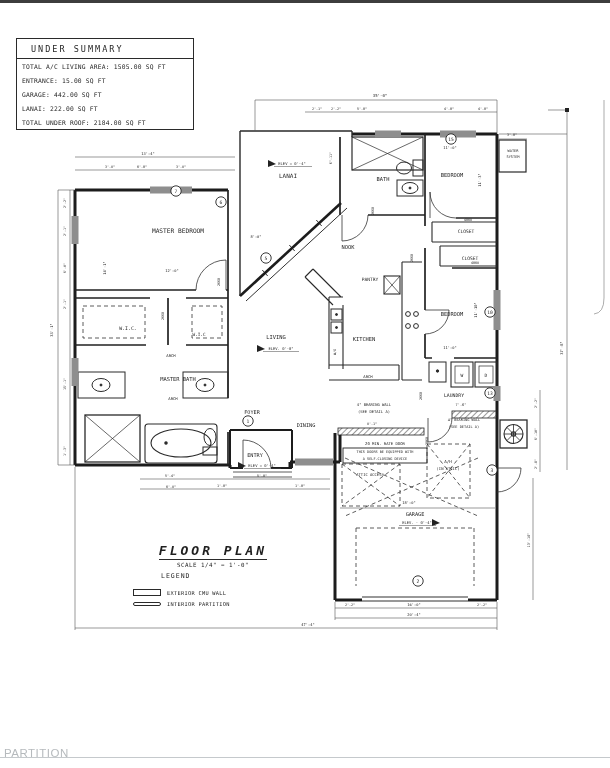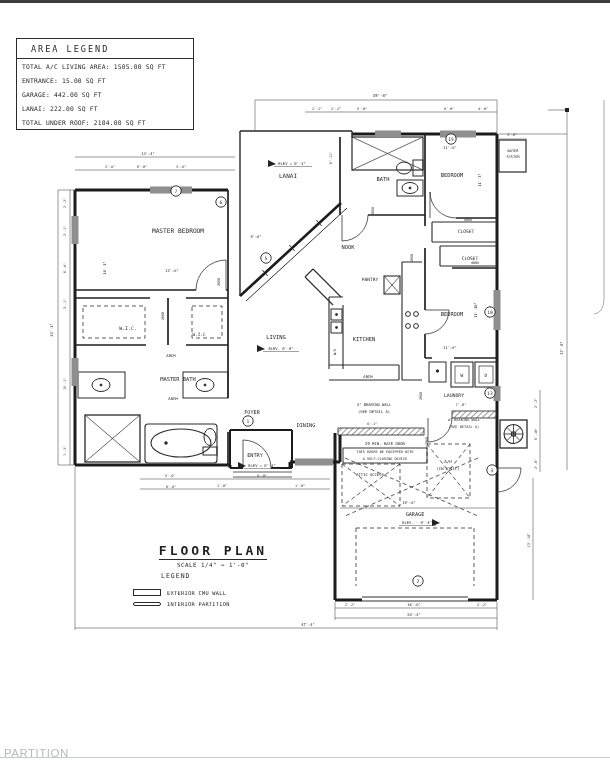--- a/index.html
+++ b/index.html
@@ -9,41 +9,41 @@
   
   .area-box{position:absolute;left:16px;top:38px;width:176px;border:1.3px solid #2a2a2a;background:#fff;}
   .area-title{font-size:8.5px;letter-spacing:2px;padding:5px 4px 4px 14px;border-bottom:1.3px solid #2a2a2a;}
   .area-line{font-size:6.3px;letter-spacing:0.2px;padding:4px 3px 3px 5px;white-space:nowrap;}
   
   #plan-svg{position:absolute;left:0;top:0;}
   #plan-svg text{font-family:"DejaVu Sans Mono",monospace;fill:#1f1f1f;text-anchor:middle;}
   
   .title-block{position:absolute;left:140px;top:540px;width:146px;text-align:center;}
   .plan-title{display:inline-block;font-size:13px;font-weight:bold;letter-spacing:3px;
-              border-bottom:1.4px solid #2a2a2a;padding-bottom:1px;}
+              border-bottom:1.4px solid #2a2a2a;padding-bottom:1px;font-style:italic;}
   .plan-scale{font-size:5.8px;margin-top:2px;letter-spacing:0.5px;}
   .legend-block{position:absolute;left:133px;top:572px;width:150px;}
   .legend-title{font-size:6.5px;letter-spacing:1px;margin-left:28px;margin-bottom:9px;}
   .legend-row{display:flex;align-items:center;margin-bottom:5px;}
   .legend-label{font-size:5.3px;margin-left:6px;letter-spacing:0.3px;}
   .sw-cmu{width:26px;height:5px;border:1.7px solid #2a2a2a;background:#fff;}
   .sw-partition{width:26px;height:2.5px;border:0.9px solid #2a2a2a;border-radius:2px;background:#fff;}
   
   .wm-line{position:absolute;left:0;top:757px;width:610px;border-top:1px solid #c5c9cc;}
   .watermark{position:absolute;left:4px;top:747px;font-family:"Liberation Sans",sans-serif;
              font-size:11.5px;color:#b6babd;letter-spacing:0.5px;}
 </style>
 </head>
 <body>
 
 <div class="page">
   <div class="topbar"></div>
 
   <div class="area-box">
-    <div class="area-title">AREA LEGEND</div>
+    <div class="area-title">UNDER SUMMARY</div>
     <div id="area-lines">
         <div class="area-line">TOTAL A/C LIVING AREA: 1505.00 SQ FT</div>
         <div class="area-line">ENTRANCE: 15.00 SQ FT</div>
         <div class="area-line">GARAGE: 442.00 SQ FT</div>
         <div class="area-line">LANAI:  222.00 SQ FT</div>
         <div class="area-line">TOTAL UNDER ROOF: 2184.00 SQ FT</div>
       </div>
   </div>
 
   <svg id="plan-svg" width="610" height="768" viewBox="0 0 610 768">

